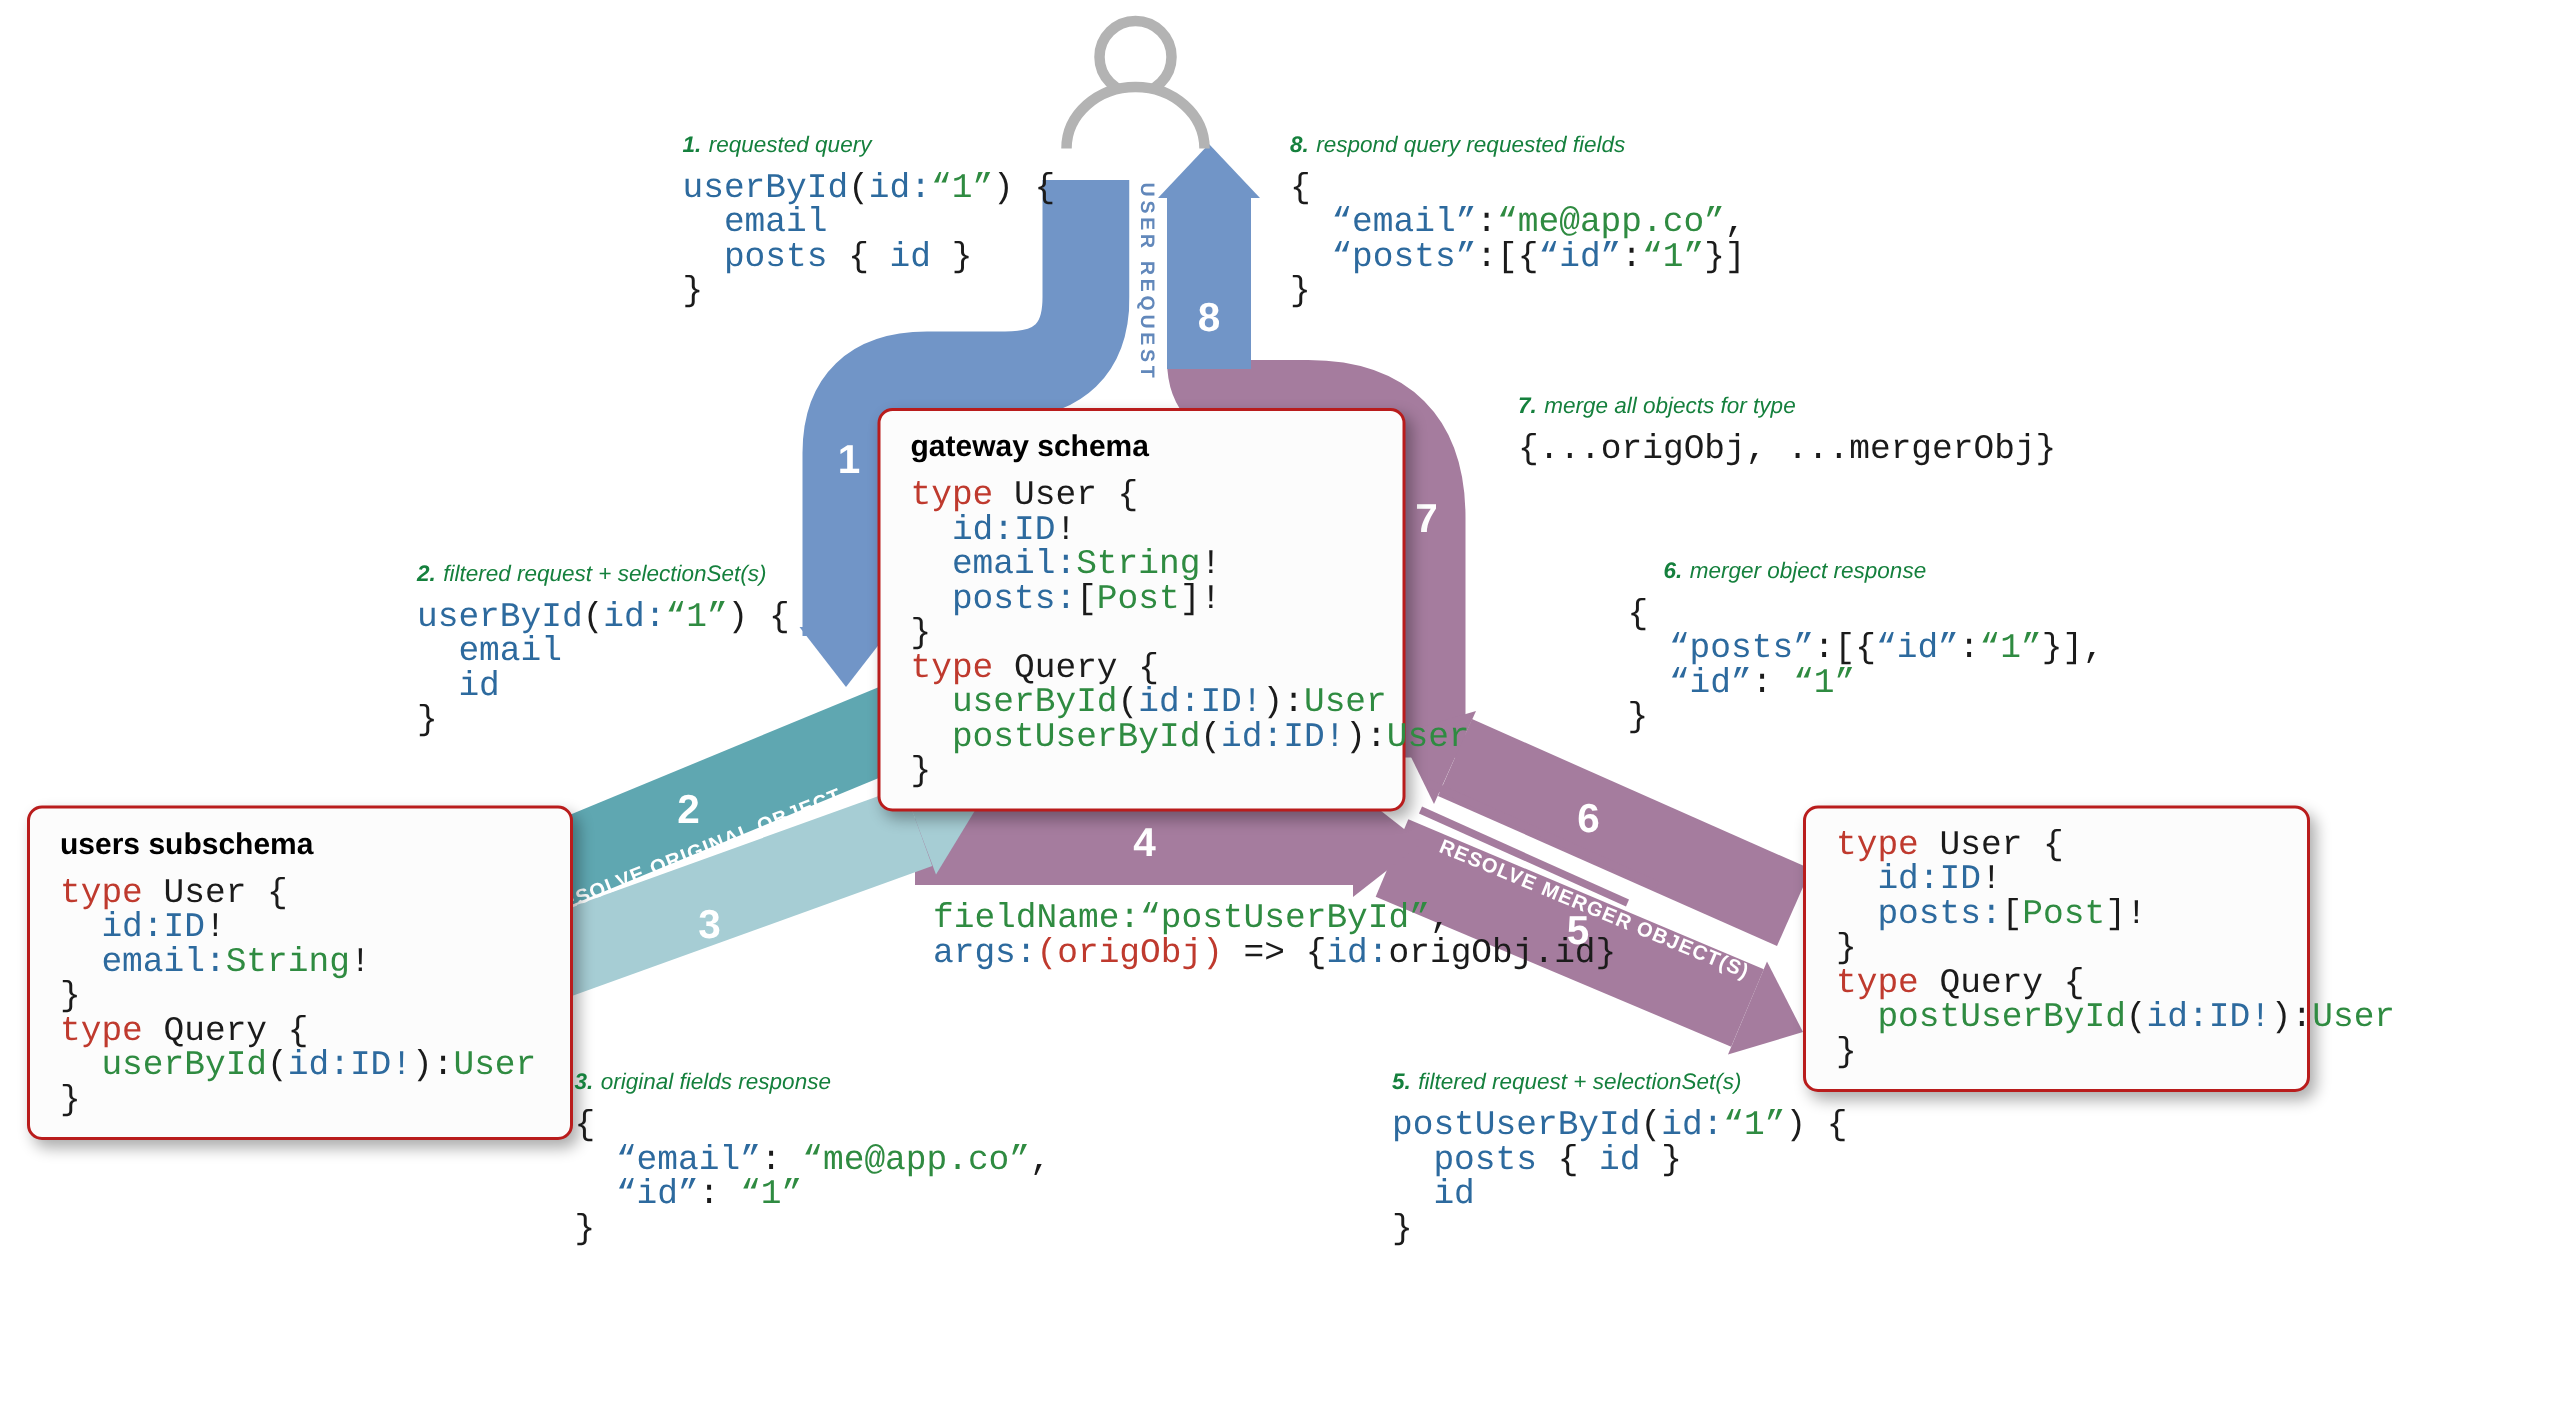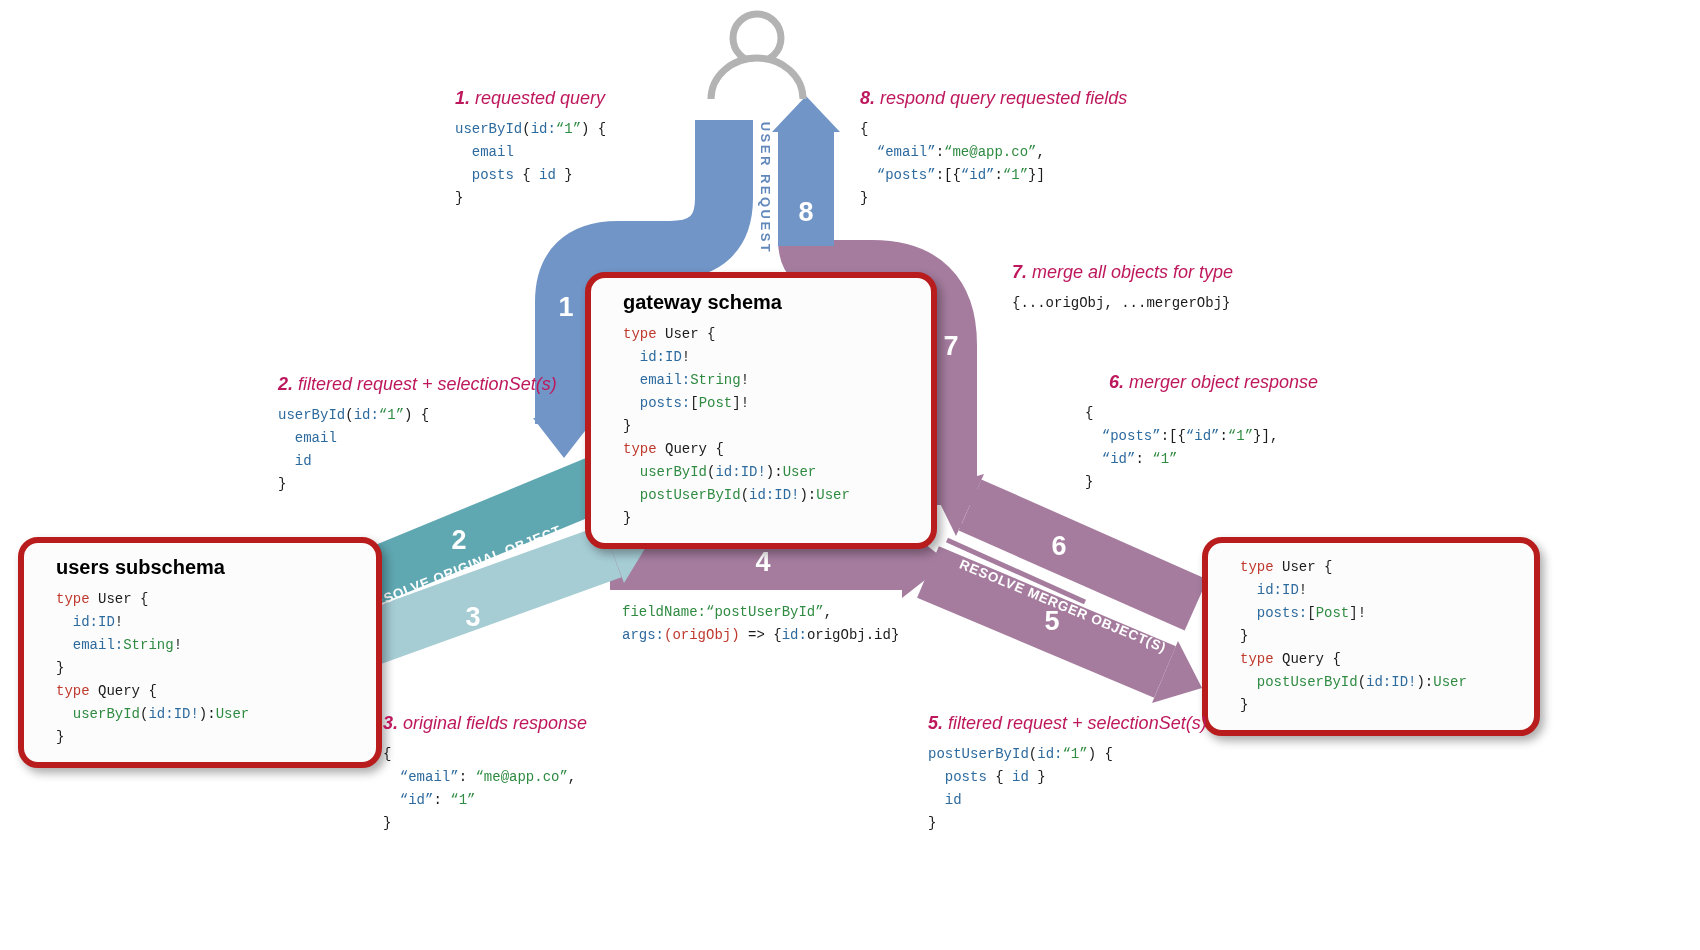--- a/index.html
+++ b/index.html
@@ -9,34 +9,34 @@
   .stage{position:absolute;left:0;top:0;width:1700px;height:950px}
   svg.bands{position:absolute;left:0;top:0;z-index:0}
 
   
   .s-blue{stroke:var(--blue)} .f-blue{fill:var(--blue)}
   .s-purple{stroke:var(--purple)} .f-purple{fill:var(--purple)}
   .s-teal{stroke:var(--teal)} .f-teal{fill:var(--teal)}
   .s-tealL{stroke:var(--tealLight)} .f-tealL{fill:var(--tealLight)}
   .s-gray{stroke:var(--iconGray)}
 
-  .schema-box{position:absolute;background:#fcfcfc;border:6px solid #b91c1c;
-      border-radius:20px;box-shadow:4px 5px 10px rgba(0,0,0,.33);
-      padding:13px 32px;z-index:2}
+  .schema-box{position:absolute;background:#fcfcfc;border:2px solid #b91c1c;
+      border-radius:10px;box-shadow:4px 5px 10px rgba(0,0,0,.33);
+      padding:13px 20px;z-index:2}
   .box-title{font-weight:bold;font-size:20px;color:#000;margin-bottom:9px;
       font-family:"Liberation Sans",sans-serif}
 
   .code{font-family:"Liberation Mono","DejaVu Sans Mono",monospace;
-      font-size:14px;line-height:23px;color:var(--plain)}
+      font-size:23px;line-height:23px;color:var(--plain)}
   .code-line{white-space:pre}
   .c-k{color:var(--kw)} .c-f{color:var(--field)}
   .c-t{color:var(--type)} .c-p{color:var(--plain)}
 
   .step{position:absolute;z-index:3}
-  .step-label{font-size:18px;font-style:italic;color:#be185d;margin-bottom:9px;white-space:nowrap}
+  .step-label{font-size:15px;font-style:italic;color:#15803d;margin-bottom:9px;white-space:nowrap}
   .step-num{font-weight:bold;margin-right:5px}
 
   .band-num{position:absolute;transform:translate(-50%,-50%);color:#fff;
       font-weight:bold;font-size:27px;z-index:1}
   .band-text{position:absolute;transform:translate(-50%,-50%) rotate(var(--rot));
       color:#fff;font-weight:bold;font-size:13.5px;letter-spacing:.8px;
       z-index:1;white-space:nowrap}
   .user-request{position:absolute;left:765px;top:188px;
       transform:translate(-50%,-50%);writing-mode:vertical-rl;
       color:var(--labelBlue);font-weight:bold;font-size:13px;

